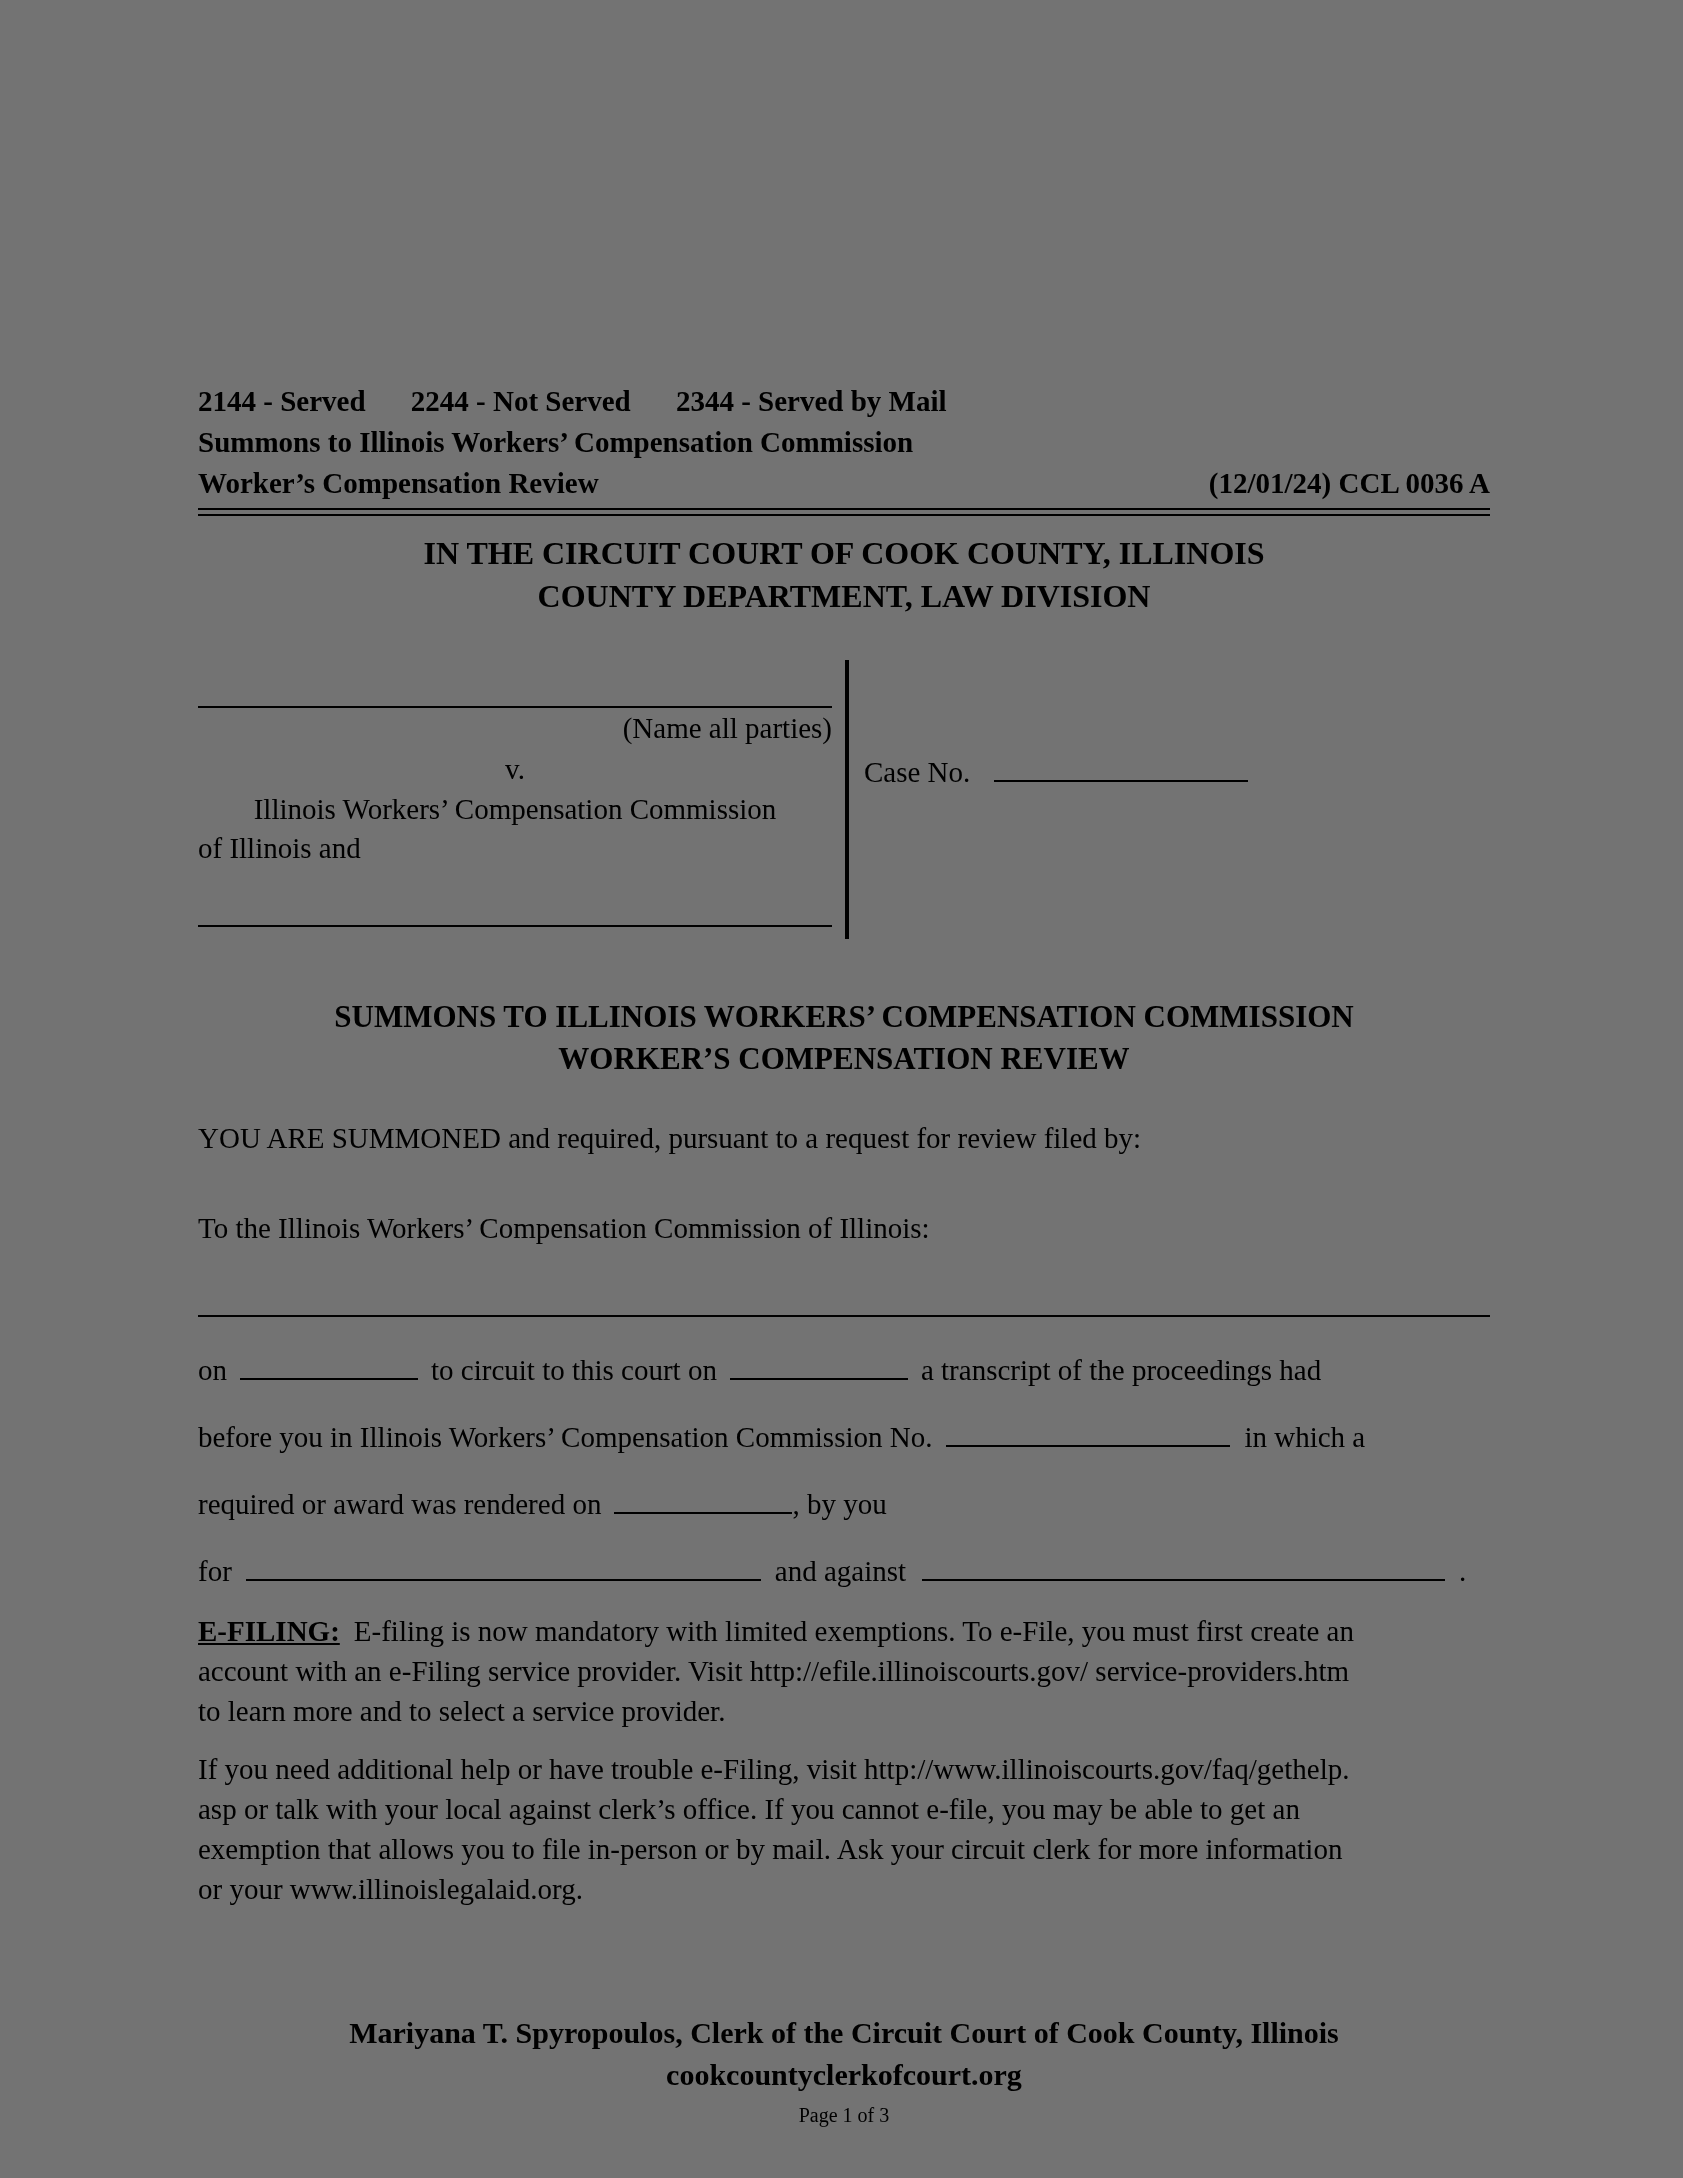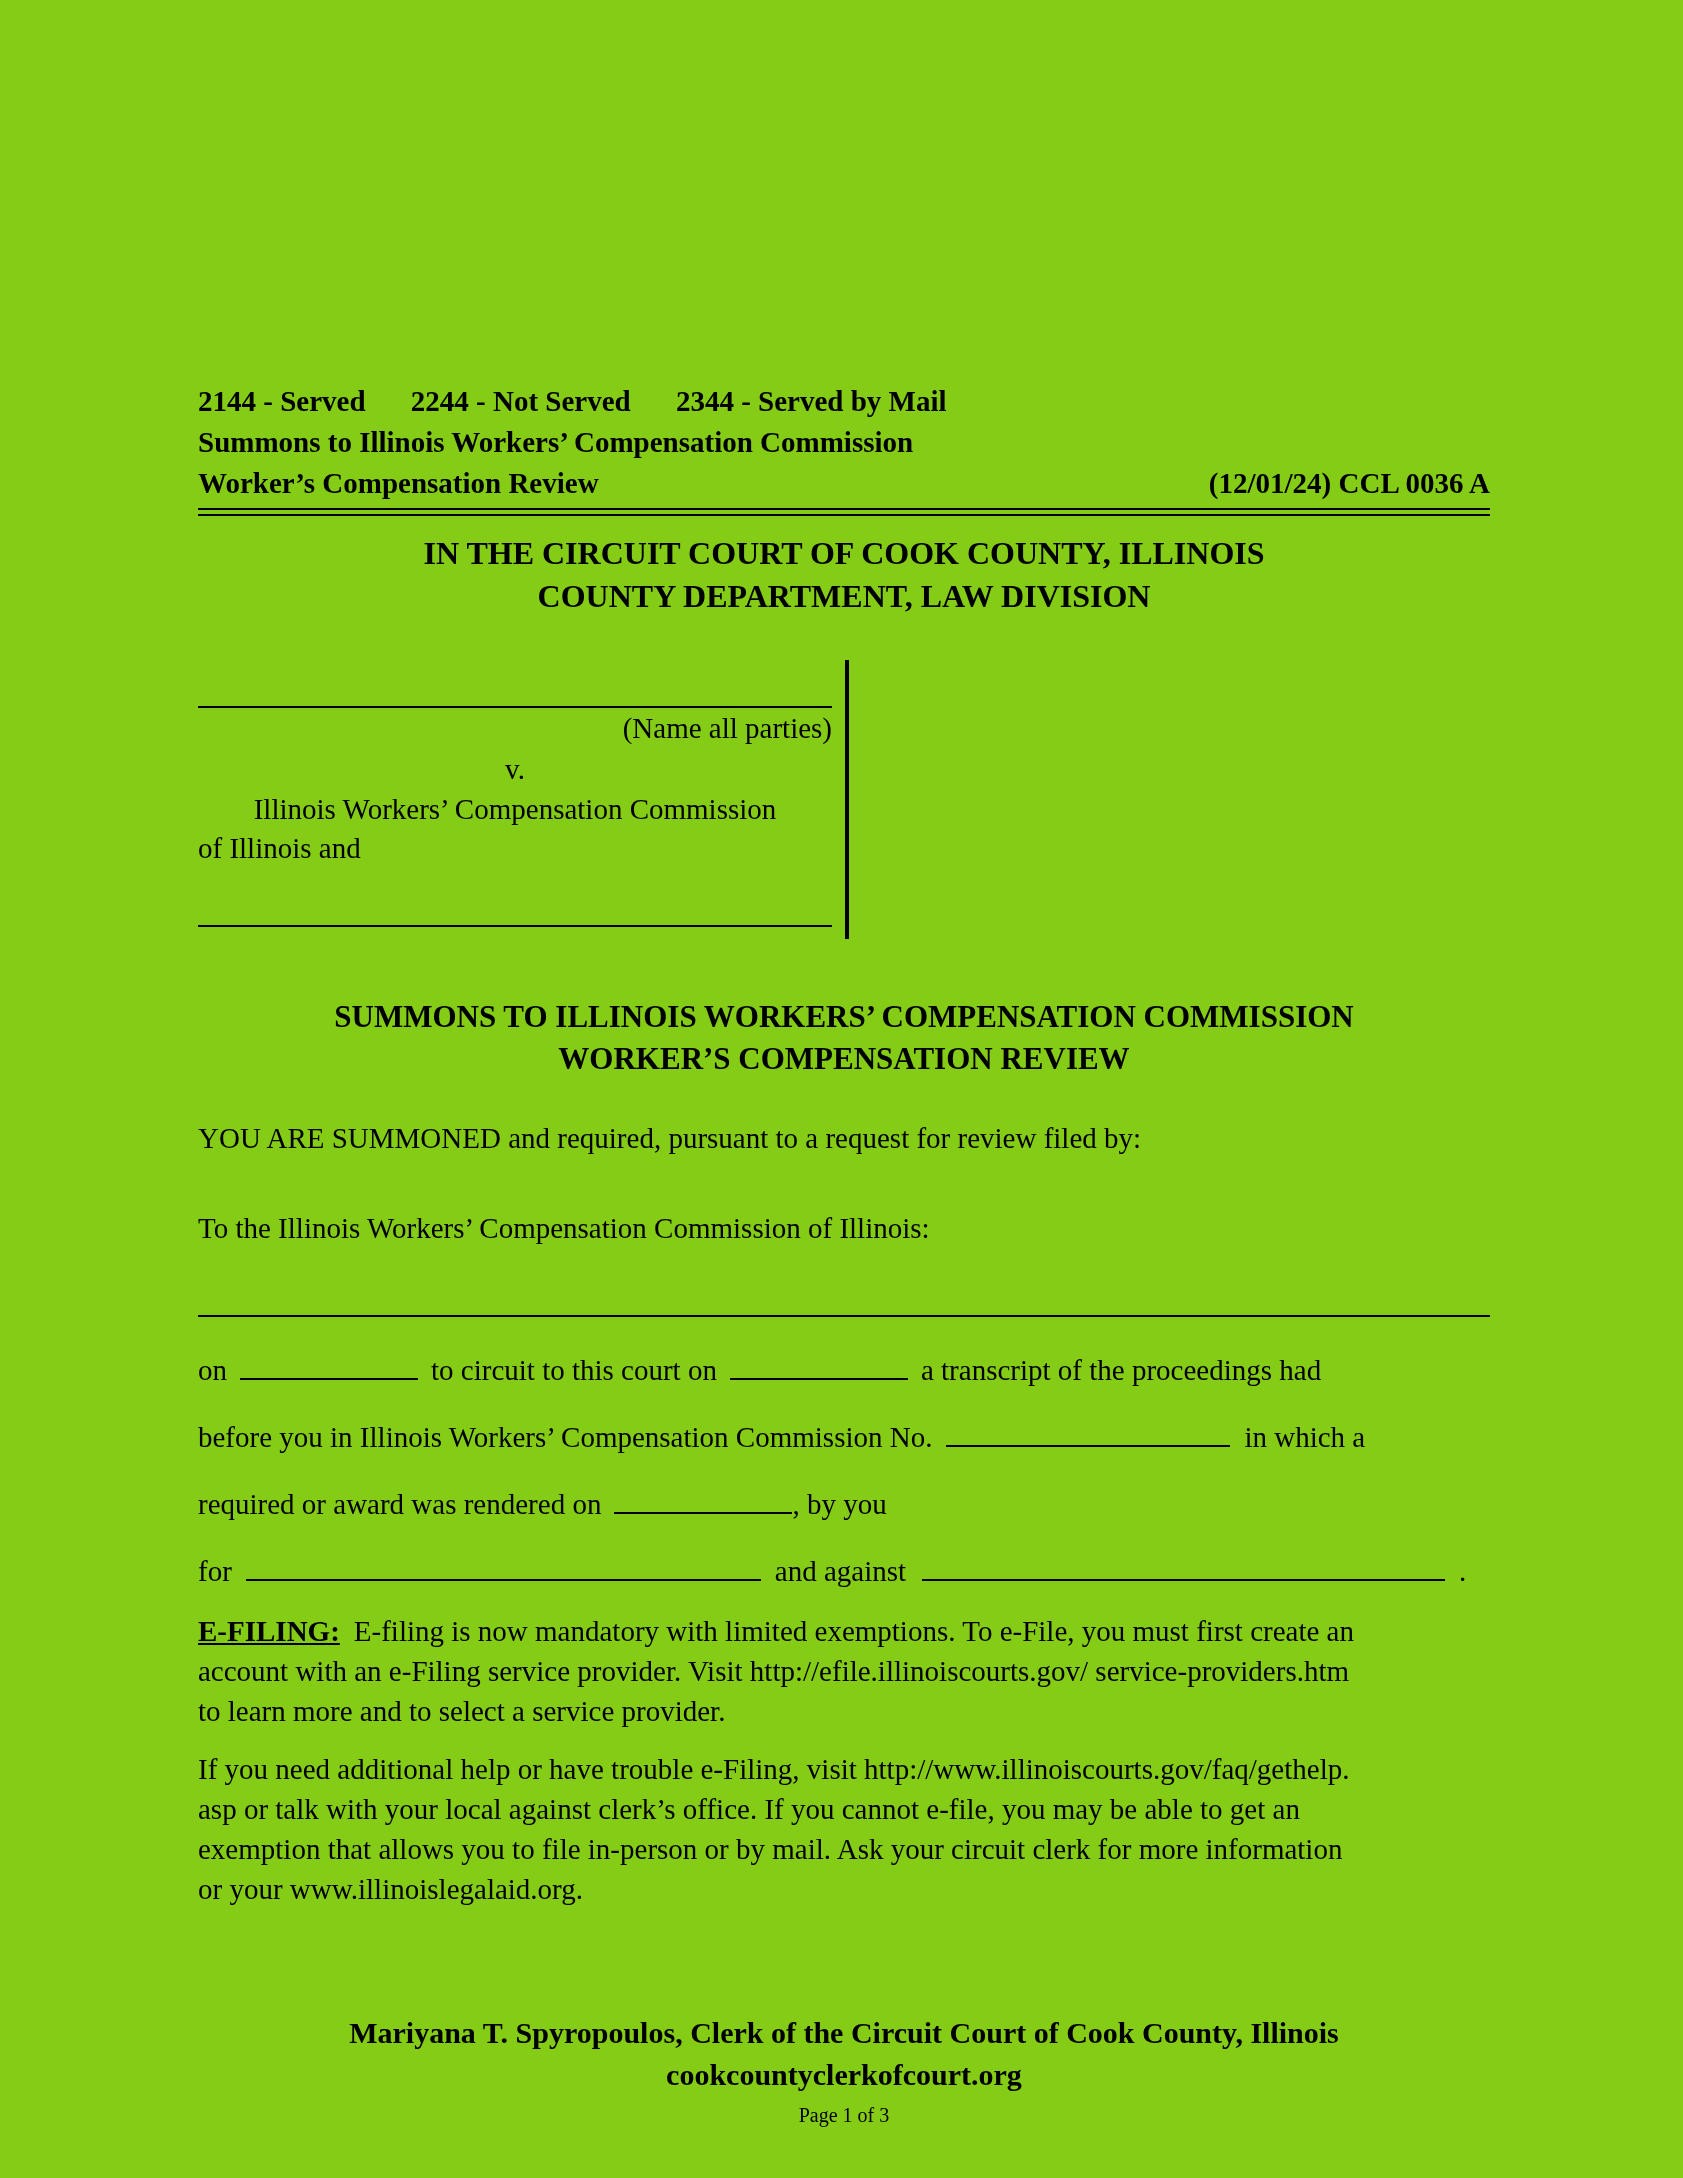--- a/index.html
+++ b/index.html
@@ -1,20 +1,20 @@
 <!DOCTYPE html>
 <html><head>
 <meta charset="utf-8">
 <style>
   html, body { margin: 0; padding: 0; background: #ffffff; }
   .page {
     position: relative;
     width: 1683px;
     height: 2178px;
-    background: #84cc16;
+    background: #737373;
     color: #000000;
     font-family: "Liberation Serif", "DejaVu Serif", serif;
     font-size: 29px;
     overflow: hidden;
   }
   .content {
     padding: 381px 193px 0 198px;
   }
 
   
@@ -105,20 +105,23 @@
     <div class="caption">
       <div class="caption-left">
         <div class="blank-rule top"></div>
         <div class="name-parties">(Name all parties)</div>
         <div class="versus">v.</div>
         <div class="def-line1">Illinois Workers’ Compensation Commission</div>
         <div class="def-line2">of Illinois and</div>
         <div class="blank-rule bottom"></div>
       </div>
       <div class="caption-divider"></div>
+      <div class="caption-right">
+        <span>Case No.</span><span class="blank case-blank"></span>
+      </div>
     </div>
 
     <div class="summons-title">
       <div>SUMMONS TO ILLINOIS WORKERS’ COMPENSATION COMMISSION</div>
       <div>WORKER’S COMPENSATION REVIEW</div>
     </div>
 
     <div class="para summoned-line">YOU ARE SUMMONED and required, pursuant to a request for review filed by:</div>
     <div class="para to-line">To the Illinois Workers’ Compensation Commission of Illinois:</div>
 

